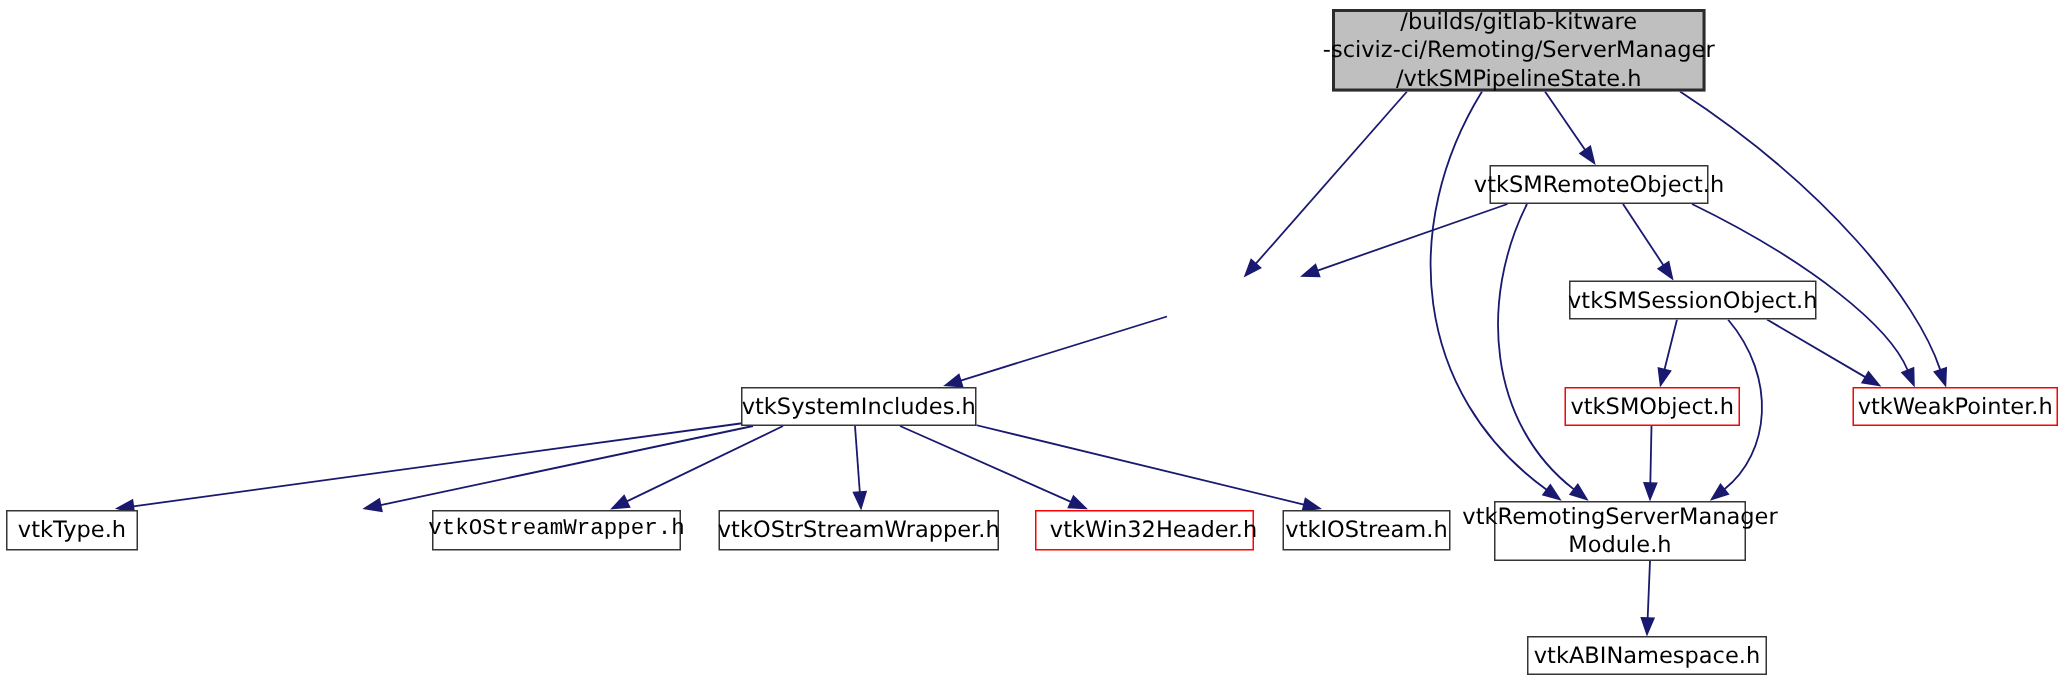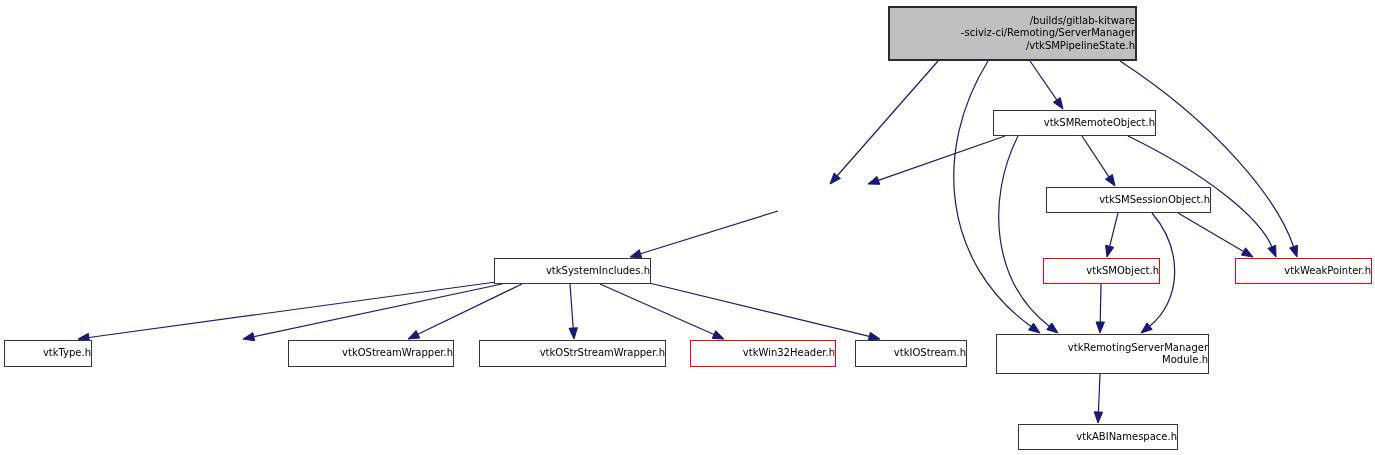--- a/index.html
+++ b/index.html
@@ -17,24 +17,24 @@
     width: 1375px; height: 455px;
     pointer-events: none;
   }
   .node {
     position: absolute;
     box-sizing: border-box;
     background: #ffffff;
     border: 1px solid #353535;
     display: flex;
     flex-direction: column;
-    align-items: flex-end;
+    align-items: center;
     justify-content: center;
     text-align: center;
-    font-size: 10px;
+    font-size: 15px;
     color: #000000;
     line-height: 1.25;
     white-space: nowrap;
     cursor: pointer;
   }
   .node.root {
     background: #bfbfbf;
     border-width: 2px;
     border-color: #2b2b2b;
     cursor: default;
@@ -88,50 +88,50 @@
       <path d="M 645 282 L 869.309964542118 336.40709778255626" fill="none" stroke="#191970" stroke-width="1.2"></path>
       <polygon points="880,339 868.3199473318213,340.4887476846567 870.2999817524147,332.32544788045584" fill="#191970" stroke="#191970"></polygon>
       <path d="M 1100 374 L 1098.4486060646575 412.00915141589365" fill="none" stroke="#191970" stroke-width="1.2"></path>
       <polygon points="1098,423 1094.2521002416352,411.83786546393355 1102.6451118876798,412.18043736785376" fill="#191970" stroke="#191970"></polygon>
     </svg>
 <div class="node root" style="left: 888px; top: 6px; width: 249px; height: 55px;">
       <div class="line">/builds/gitlab-kitware</div>
       <div class="line">-sciviz-ci/Remoting/ServerManager</div>
       <div class="line">/vtkSMPipelineState.h</div>
     </div>
-    <div class="node" style="left: 993px; top: 110px; width: 163px; height: 26px;">
+    <div class="node" style="left: 993px; top: 110px; width: 146px; height: 26px;">
       <div class="line">vtkSMRemoteObject.h</div>
     </div>
     <div class="node" style="left: 1046px; top: 187px; width: 165px; height: 26px;">
       <div class="line">vtkSMSessionObject.h</div>
     </div>
     <div class="node" style="left: 494px; top: 258px; width: 157px; height: 26px;">
       <div class="line">vtkSystemIncludes.h</div>
     </div>
     <div class="node red" style="left: 1043px; top: 258px; width: 117px; height: 26px;">
       <div class="line">vtkSMObject.h</div>
     </div>
     <div class="node red" style="left: 1235px; top: 258px; width: 137px; height: 26px;">
       <div class="line">vtkWeakPointer.h</div>
     </div>
     <div class="node" style="left: 4px; top: 340px; width: 88px; height: 27px;">
       <div class="line">vtkType.h</div>
     </div>
-    <div class="node" style="left: 288px; top: 340px; width: 166px; height: 27px;">
+    <div class="node" style="left: 288px; top: 340px; width: 166px; height: 27px; font-family: Liberation Mono, monospace;">
       <div class="line">vtkOStreamWrapper.h</div>
     </div>
     <div class="node" style="left: 479px; top: 340px; width: 187px; height: 27px;">
       <div class="line">vtkOStrStreamWrapper.h</div>
     </div>
     <div class="node red" style="left: 690px; top: 340px; width: 146px; height: 27px; padding-left: 12px;">
       <div class="line">vtkWin32Header.h</div>
     </div>
     <div class="node" style="left: 855px; top: 340px; width: 112px; height: 27px;">
       <div class="line">vtkIOStream.h</div>
     </div>
-    <div class="node" style="left: 996px; top: 334px; width: 213px; height: 40px;">
+    <div class="node" style="left: 996px; top: 334px; width: 168px; height: 40px;">
       <div class="line">vtkRemotingServerManager</div>
       <div class="line">Module.h</div>
     </div>
     <div class="node" style="left: 1018px; top: 424px; width: 160px; height: 26px;">
       <div class="line">vtkABINamespace.h</div>
     </div>
   </div>
 
 </body></html>

